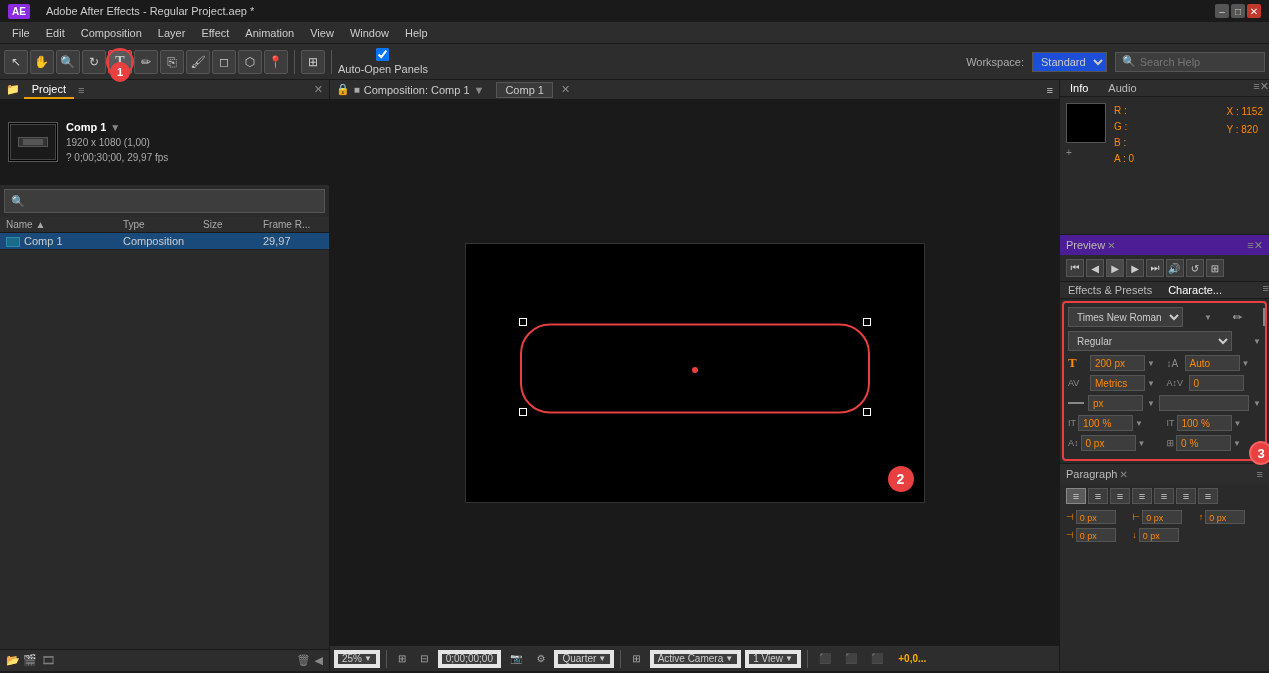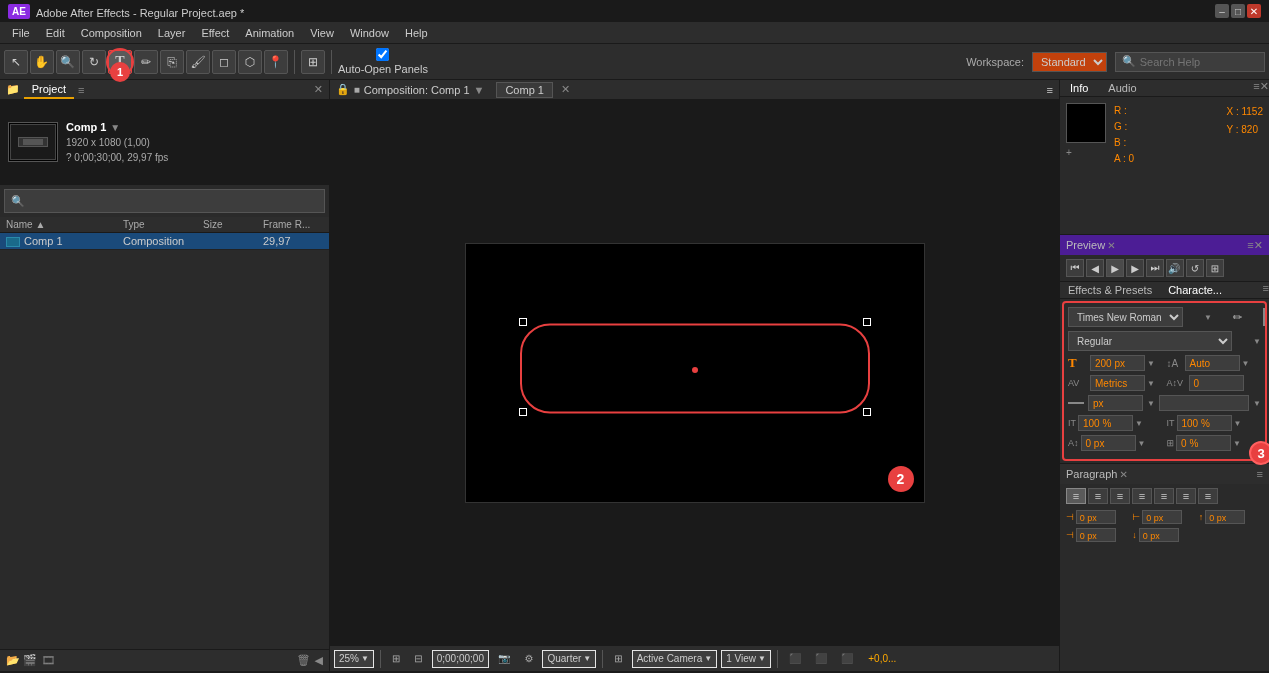--- a/index.html
+++ b/index.html
@@ -1,40 +1,40 @@
 <!DOCTYPE html>
 <html><head>
   <meta charset="utf-8">
   <style>
     * { margin: 0; padding: 0; box-sizing: border-box; }
     body { width: 1269px; height: 673px; background: #3a3a3a; font-family: Arial, sans-serif; font-size: 11px; color: #cccccc; overflow: hidden; }
     
     
     #title-bar { background: #1a1a1a; height: 22px; display: flex; align-items: center; padding: 0 8px; color: #cccccc; font-size: 11px; justify-content: space-between; }
-    #title-bar-left { display: flex; align-items: flex-end; gap: 6px; }
+    #title-bar-left { display: flex; align-items: center; gap: 16px; }
     #title-bar-right { display: flex; gap: 2px; }
     .title-btn { width: 14px; height: 14px; border-radius: 2px; display: flex; align-items: center; justify-content: center; font-size: 10px; cursor: pointer; }
     .title-btn-min { background: #555; color: #ccc; }
     .title-btn-max { background: #555; color: #ccc; }
     .title-btn-close { background: #c0392b; color: #fff; }
     .ae-logo { background: #8b2be2; color: #fff; font-weight: bold; font-size: 10px; padding: 2px 4px; border-radius: 2px; }
 
     
     #menu-bar { background: #2d2d2d; height: 22px; display: flex; align-items: center; padding: 0 4px; border-bottom: 1px solid #1a1a1a; }
     .menu-item { padding: 2px 8px; cursor: pointer; color: #cccccc; font-size: 11px; }
 
     
     #toolbar { background: #2d2d2d; height: 36px; display: flex; align-items: center; padding: 0 4px; gap: 2px; border-bottom: 1px solid #1a1a1a; }
     .tool-btn { width: 24px; height: 24px; background: #3d3d3d; border: 1px solid #555; border-radius: 2px; cursor: pointer; display: flex; align-items: center; justify-content: center; color: #ccc; font-size: 12px; }
     .tool-btn.active { background: #5a5a5a; border-color: #888; }
     .tool-btn-text { font-weight: bold; font-size: 14px; font-family: serif; position: relative; }
     .toolbar-separator { width: 1px; height: 24px; background: #555; margin: 0 4px; }
     .toolbar-right { margin-left: auto; display: flex; align-items: center; gap: 8px; }
     .workspace-label { color: #aaa; font-size: 11px; }
-    .workspace-select { background: #c2410c; color: #ccc; border: 1px solid #555; padding: 2px 4px; font-size: 11px; height: 20px; }
+    .workspace-select { background: #1d4ed8; color: #ccc; border: 1px solid #555; padding: 2px 4px; font-size: 11px; height: 20px; }
     .search-box { background: #3d3d3d; border: 1px solid #555; color: #ccc; padding: 2px 6px; height: 20px; width: 150px; font-size: 11px; display: flex; align-items: center; gap: 4px; }
     .search-input { background: transparent; border: none; color: #ccc; font-size: 11px; outline: none; width: 120px; }
 
     
     #main { display: flex; height: calc(673px - 82px); }
 
     
     #left-panel { width: 330px; background: #2a2a2a; border-right: 1px solid #1a1a1a; display: flex; flex-direction: column; }
     .panel-header { background: #2d2d2d; height: 20px; display: flex; align-items: center; padding: 0 6px; border-bottom: 1px solid #1a1a1a; gap: 4px; font-size: 11px; color: #bbb; }
     .panel-tab { padding: 2px 8px; cursor: pointer; color: #bbb; font-size: 11px; }
@@ -60,21 +60,21 @@
     .comp-header { background: #2d2d2d; height: 20px; display: flex; align-items: center; padding: 0 6px; border-bottom: 1px solid #1a1a1a; gap: 4px; }
     .comp-canvas { flex: 1; background: #1a1a1a; display: flex; align-items: center; justify-content: center; position: relative; overflow: hidden; }
     
     .canvas-inner { width: 460px; height: 260px; background: #000; position: relative; border: 1px solid #333; }
     .hello-text { position: absolute; top: 50%; left: 50%; transform: translate(-50%, -60%); font-family: 'Times New Roman', serif; font-size: 60px; font-weight: bold; color: #fff; letter-spacing: 4px; white-space: nowrap; }
     .text-box-outline { position: absolute; top: 50%; left: 50%; transform: translate(-50%, -55%); width: 350px; height: 90px; border: 2px solid #e84040; border-radius: 30px; }
     .badge-2 { position: absolute; bottom: 10px; right: 10px; width: 26px; height: 26px; border-radius: 50%; background: #e84040; color: #fff; display: flex; align-items: center; justify-content: center; font-size: 14px; font-weight: bold; }
 
     .comp-toolbar-bottom { height: 26px; background: #2d2d2d; display: flex; align-items: center; padding: 0 4px; gap: 4px; border-top: 1px solid #1a1a1a; font-size: 10px; color: #aaa; }
     .comp-toolbar-bottom .tb-item { display: flex; align-items: center; gap: 2px; padding: 0 4px; border: 1px solid transparent; cursor: pointer; height: 20px; }
-    .tb-dropdown { background: #3d3d3d; border: 1px solid #e5e5e5; color: #ccc; padding: 1px 4px; height: 18px; font-size: 10px; display: flex; align-items: center; gap: 2px; cursor: pointer; }
+    .tb-dropdown { background: #3d3d3d; border: 4px solid #e5e5e5; color: #ccc; padding: 1px 4px; height: 18px; font-size: 10px; display: flex; align-items: center; gap: 2px; cursor: pointer; }
     .tb-separator { width: 1px; height: 18px; background: #555; margin: 0 2px; }
 
     
     #right-panel { width: 210px; background: #2a2a2a; border-left: 1px solid #1a1a1a; display: flex; flex-direction: column; }
     .right-top { height: 155px; border-bottom: 1px solid #1a1a1a; }
     .info-audio-tabs { display: flex; background: #2d2d2d; border-bottom: 1px solid #1a1a1a; }
     .r-tab { padding: 2px 10px; font-size: 11px; color: #bbb; cursor: pointer; }
     .r-tab.active { color: #fff; }
 
     .info-panel { padding: 6px; font-size: 10px; }
@@ -283,21 +283,21 @@
         <span class="chevron">▼</span>
       </div>
       <div class="tb-dropdown">
         <span>1 View</span>
         <span class="chevron">▼</span>
       </div>
       <span class="tb-separator"></span>
       <div class="tb-item">⬛</div>
       <div class="tb-item">⬛</div>
       <div class="tb-item">⬛</div>
-      <div class="tb-item" style="color:#ffaa00;">+0,0...</div>
+      <div class="tb-item" style="color:#ffaa00;font-weight:bold;">+0,0...</div>
     </div>
   </div>
 
   <div id="right-panel">
 
     <div class="right-top">
       <div class="info-audio-tabs">
         <span class="r-tab active">Info</span>
         <span class="r-tab">Audio</span>
         <span style="margin-left:auto; color:#888; cursor:pointer;">≡</span>

